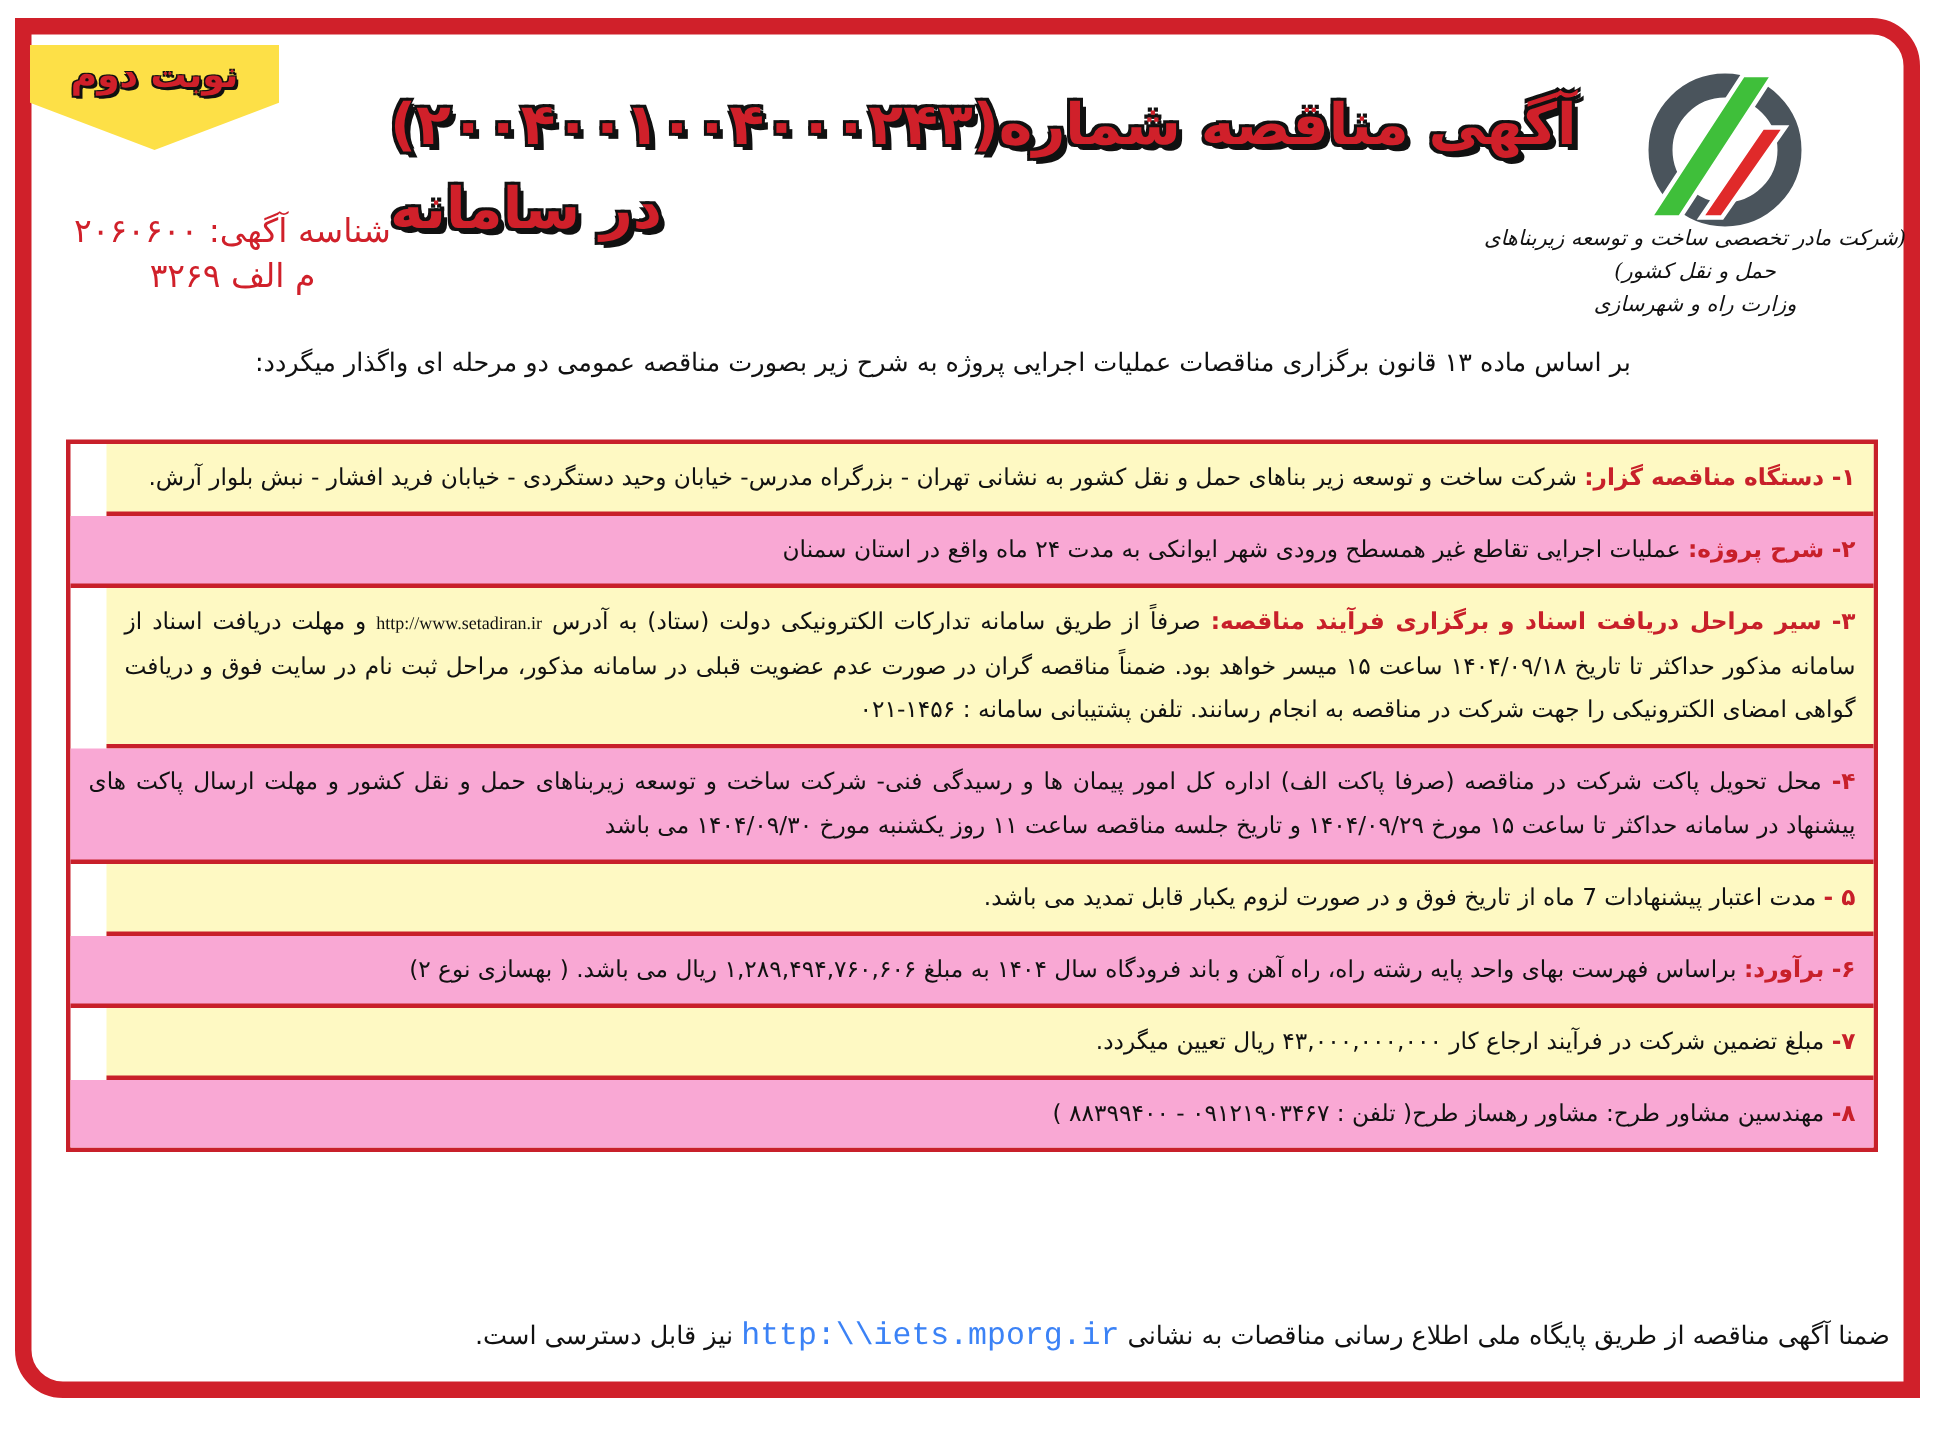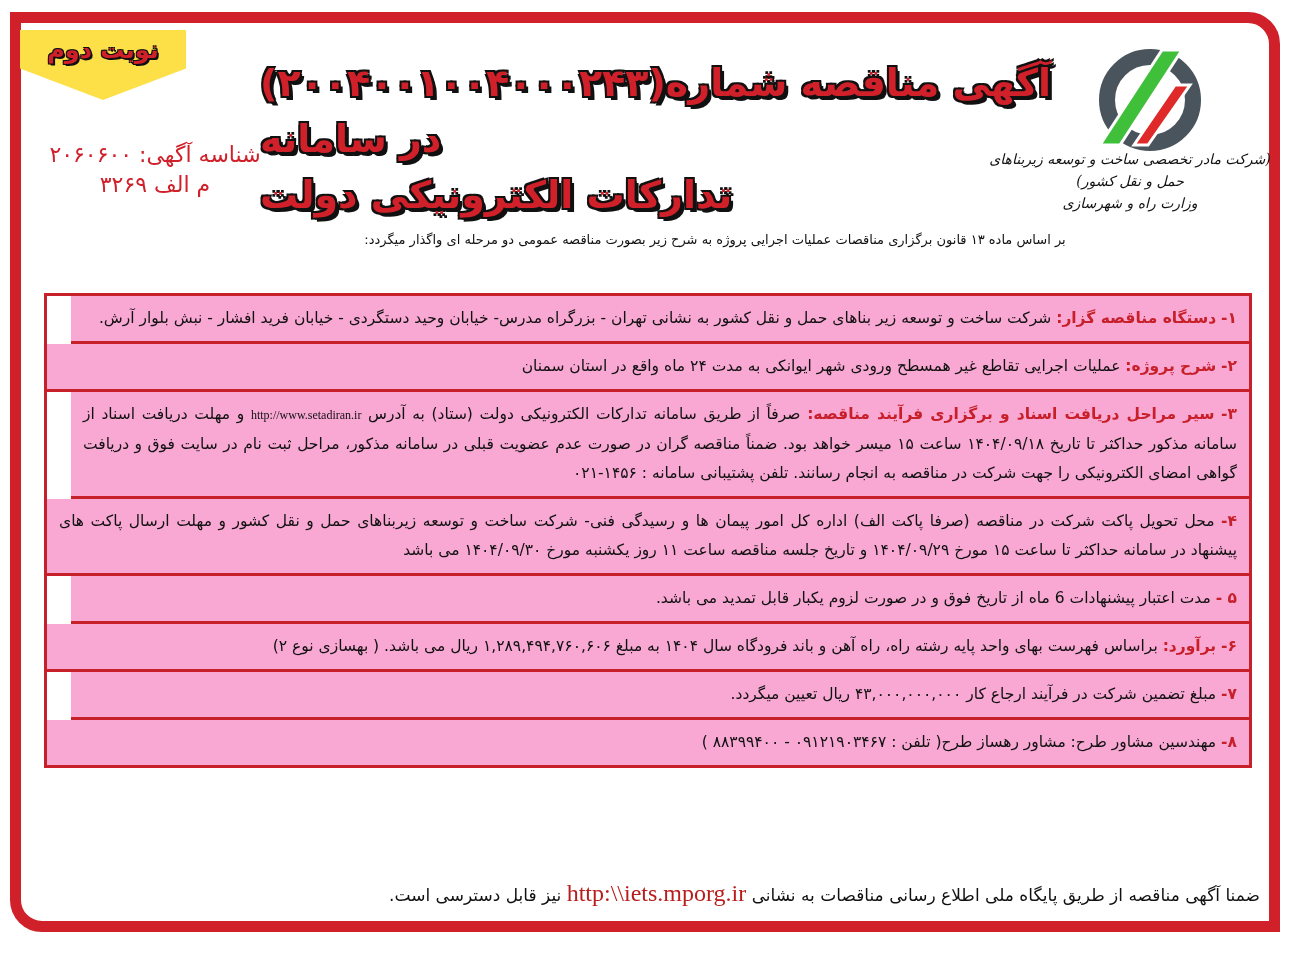--- a/index.html
+++ b/index.html
@@ -29,62 +29,61 @@
     position:absolute; left:30px; top:140px; width:250px; direction:rtl; text-align:center;
     color:#d0202a; font-weight:normal; font-size:22px; line-height:30px;
     font-family:"DejaVu Sans", sans-serif;
   }
   .logo { position:absolute; left:1090px; top:45px; width:120px; height:110px; }
   .ministry {
     position:absolute; left:985px; top:148px; width:290px; direction:rtl; text-align:center;
     font-family:"DejaVu Serif", serif; font-style:italic; font-size:14px; line-height:22px; color:#111;
   }
   .intro {
-    position:absolute; left:170px; top:232px; width:1090px; direction:rtl; text-align:center;
-    font-size:13px; color:#111; font-family:"DejaVu Sans", sans-serif;
+    position:absolute; left:170px; top:232px; width:1090px; direction:rtl; text-align:left;
+    font-size:17px; color:#111; font-family:"DejaVu Sans", sans-serif;
   }
   .sections {
     position:absolute; left:44px; top:293px; width:1208px; direction:rtl;
     border:3px solid #c8202a; box-sizing:border-box;
   }
   .sec {
     border-bottom:3px solid #c8202a; padding:8px 12px; box-sizing:border-box;
     font-size:15.5px; line-height:29px; color:#111; text-align:justify;
     font-family:"DejaVu Sans", sans-serif;
   }
   .sec:last-child { border-bottom:none; }
-  .pink { background:#f9a8d4;margin-left:24px; }
+  .pink { background:#fef9c3;margin-left:24px; }
   .blue { background:#f9a8d4; }
   .num { color:#c8202a; font-weight:bold; }
   .head { color:#c8202a; font-weight:bold; }
   .url { font-family:Liberation Serif, serif; font-size:12px; direction:ltr; unicode-bidi:embed; }
   .footer {
     position:absolute; left:200px; top:880px; width:1060px; direction:rtl; text-align:right;
     font-size:17px; color:#111;
   }
-  .footer .link { color:#b91c1c; font-family:Liberation Serif, serif; font-size:24px; direction:ltr; unicode-bidi:embed; }
+  .footer .link { color:#3b82f6; font-family:Liberation Mono, monospace; font-size:21px; direction:ltr; unicode-bidi:embed; }
   .watermark {
     position:absolute; left:300px; top:390px; width:700px; height:200px; pointer-events:none;
     color:rgba(120,120,120,0.18); font-family:"DejaVu Sans", sans-serif;
   }
   .wm-main { font-size:120px; font-weight:bold; letter-spacing:2px; line-height:130px; text-align:center; }
   .wm-sub { font-size:32px; direction:rtl; text-align:center; letter-spacing:14px; }
 </style>
 </head>
 <body>
 
 <div class="frame"></div>
 
 <div class="badge">
   <div class="badge-text">نوبت دوم</div>
 </div>
 
 <div class="title">
   <div>آگهی مناقصه شماره(۲۰۰۴۰۰۱۰۰۴۰۰۰۲۴۳) در سامانه</div>
-  <div>تدارکات الکترونیکی دولت</div>
 </div>
 
 <div class="ident">
   <div>شناسه آگهی: ۲۰۶۰۶۰۰</div>
   <div>م الف ۳۲۶۹</div>
 </div>
 
 <div class="logo">
   <svg width="120" height="110" viewBox="0 0 120 110">
     <circle cx="60" cy="55" r="43" fill="none" stroke="#4a545c" stroke-width="16"></circle>
@@ -122,21 +121,21 @@
     <span>صرفاً از طریق سامانه تدارکات الکترونیکی دولت (ستاد) به آدرس</span>
     <span class="url">http://www.setadiran.ir</span>
     <span>و مهلت دریافت اسناد از سامانه مذکور حداکثر تا تاریخ ۱۴۰۴/۰۹/۱۸ ساعت ۱۵ میسر خواهد بود. ضمناً مناقصه گران در صورت عدم عضویت قبلی در سامانه مذکور، مراحل ثبت نام در سایت فوق و دریافت گواهی امضای الکترونیکی را جهت شرکت در مناقصه به انجام رسانند. تلفن پشتیبانی سامانه : ۱۴۵۶-۰۲۱</span>
   </div>
   <div class="sec blue">
     <span class="num">۴-</span>
     <span>محل تحویل پاکت شرکت در مناقصه (صرفا پاکت الف) اداره کل امور پیمان ها و رسیدگی فنی- شرکت ساخت و توسعه زیربناهای حمل و نقل کشور و مهلت ارسال پاکت های پیشنهاد در سامانه حداکثر تا ساعت ۱۵ مورخ ۱۴۰۴/۰۹/۲۹ و تاریخ جلسه مناقصه ساعت ۱۱ روز یکشنبه مورخ ۱۴۰۴/۰۹/۳۰ می باشد</span>
   </div>
   <div class="sec pink">
     <span class="num">۵ -</span>
-    <span>مدت اعتبار پیشنهادات 6 ماه از تاریخ فوق و در صورت لزوم یکبار قابل تمدید می باشد.</span>
+    <span>مدت اعتبار پیشنهادات 7 ماه از تاریخ فوق و در صورت لزوم یکبار قابل تمدید می باشد.</span>
   </div>
   <div class="sec blue">
     <span class="num">۶-</span>
     <span class="head">برآورد:</span>
     <span>براساس فهرست بهای واحد پایه رشته راه، راه آهن و باند فرودگاه سال ۱۴۰۴ به مبلغ ۱,۲۸۹,۴۹۴,۷۶۰,۶۰۶ ریال می باشد. ( بهسازی نوع ۲)</span>
   </div>
   <div class="sec pink">
     <span class="num">۷-</span>
     <span>مبلغ تضمین شرکت در فرآیند ارجاع کار ۴۳,۰۰۰,۰۰۰,۰۰۰ ریال تعیین میگردد.</span>
   </div>

